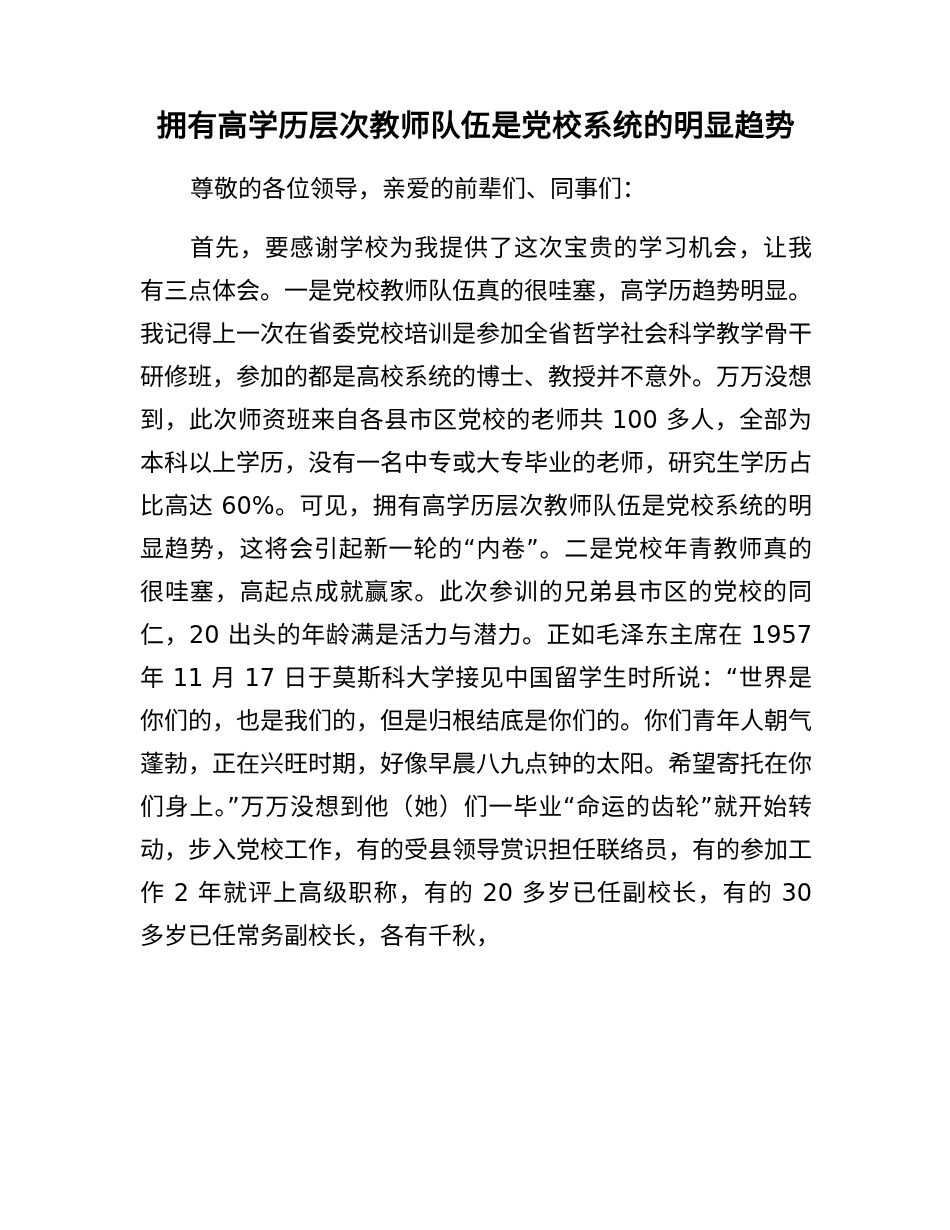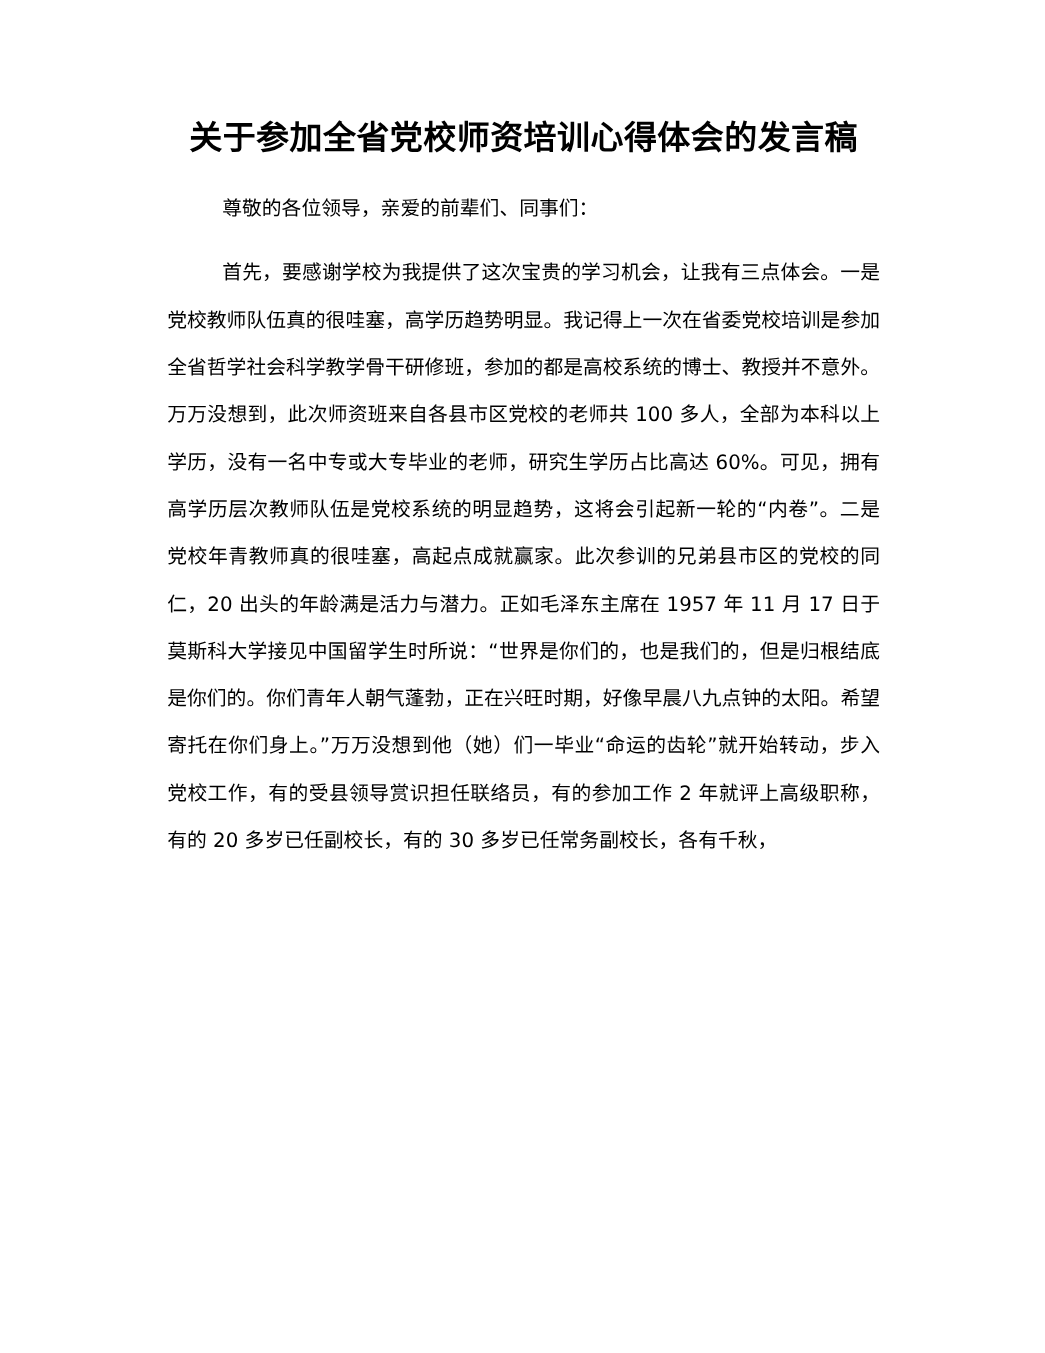--- a/index.html
+++ b/index.html
@@ -35,27 +35,27 @@
     text-align: center;
     letter-spacing: 0.4px;
     margin: 0;
     padding-top: 106px;
     white-space: nowrap;
   }
 
   .doc-para {
     font-family: "DejaVu Sans", "Liberation Sans", sans-serif;
     font-weight: normal;
-    font-size: 18px;
+    font-size: 24px;
     line-height: 43px;
     color: #000000;
     text-align: justify;
     text-justify: inter-ideograph;
     text-indent: 50px;
-    margin: 12px;
+    margin: 0;
     word-break: break-all;
   }
 
   .para-greeting {
     margin-top: 22px;
   }
 
   .para-opening {
     margin-top: 15px;
   }
@@ -63,21 +63,21 @@
   .para-main {
     margin-top: 16px;
   }
 </style>
 </head>
 <body>
 
 <div class="page">
   <div class="page-body">
 
-    <h1 class="doc-title">关于参加全省党校师资培训心得体会的发言稿</h1>
+    <h1 class="doc-title">拥有高学历层次教师队伍是党校系统的明显趋势</h1>
 
     <p class="doc-para para-greeting">尊敬的各位领导，亲爱的前辈们、同事们：</p>
 
 
     <p class="doc-para para-main">首先，要感谢学校为我提供了这次宝贵的学习机会，让我有三点体会。一是党校教师队伍真的很哇塞，高学历趋势明显。我记得上一次在省委党校培训是参加全省哲学社会科学教学骨干研修班，参加的都是高校系统的博士、教授并不意外。万万没想到，此次师资班来自各县市区党校的老师共 100 多人，全部为本科以上学历，没有一名中专或大专毕业的老师，研究生学历占比高达 60%。可见，拥有高学历层次教师队伍是党校系统的明显趋势，这将会引起新一轮的“内卷”。二是党校年青教师真的很哇塞，高起点成就赢家。此次参训的兄弟县市区的党校的同仁，20 出头的年龄满是活力与潜力。正如毛泽东主席在 1957 年 11 月 17 日于莫斯科大学接见中国留学生时所说：“世界是你们的，也是我们的，但是归根结底是你们的。你们青年人朝气蓬勃，正在兴旺时期，好像早晨八九点钟的太阳。希望寄托在你们身上。”万万没想到他（她）们一毕业“命运的齿轮”就开始转动，步入党校工作，有的受县领导赏识担任联络员，有的参加工作 2 年就评上高级职称，有的 20 多岁已任副校长，有的 30 多岁已任常务副校长，各有千秋，</p>
 
   </div>
 </div>
 
 </body></html>

